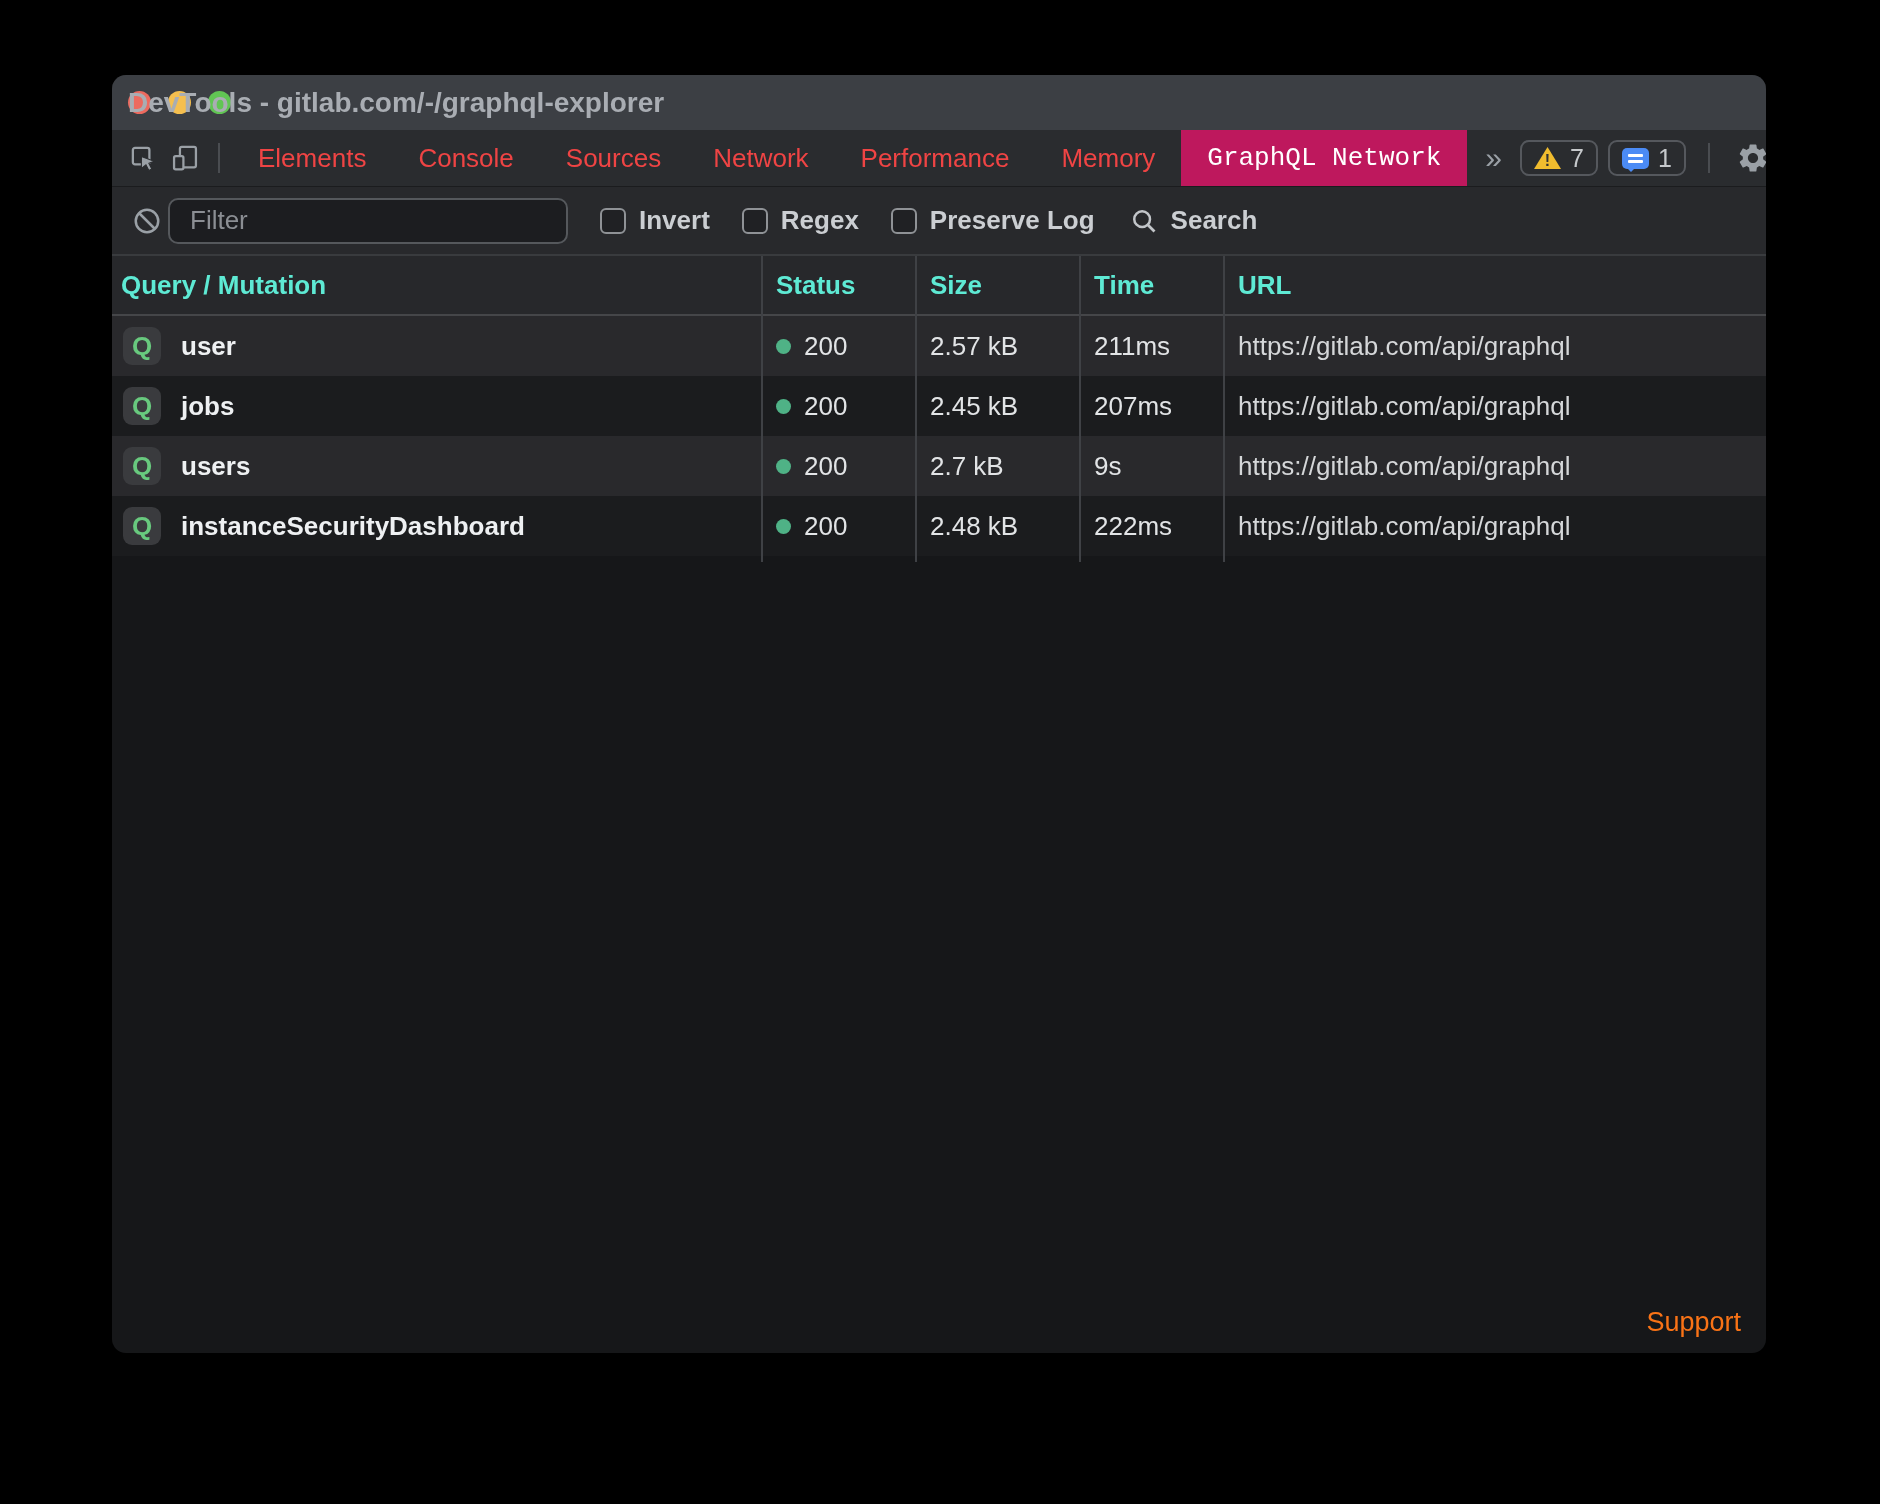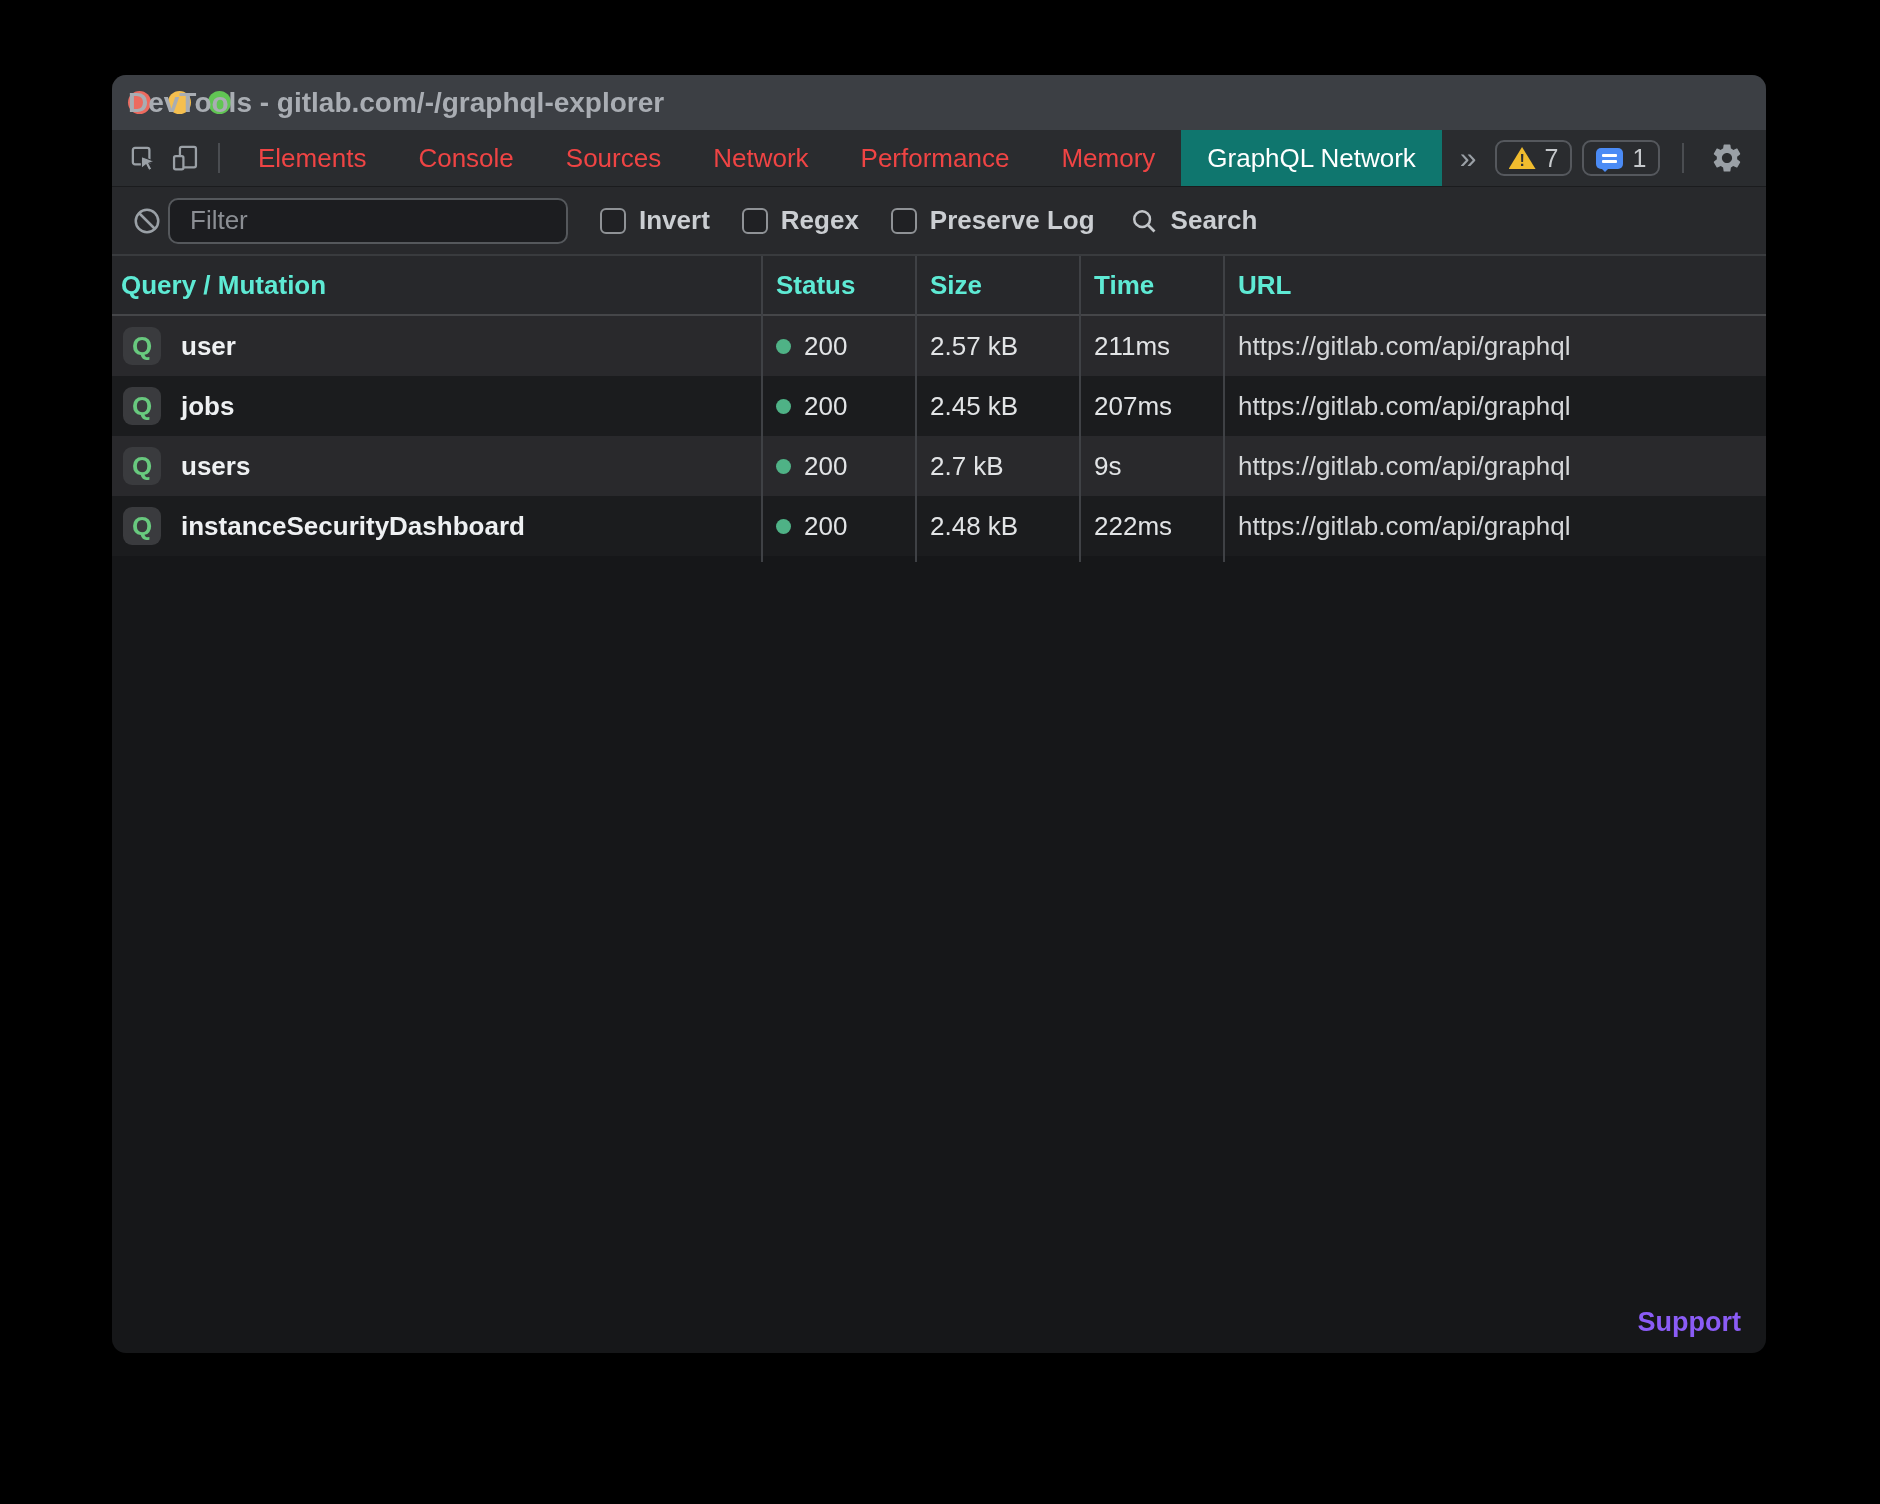--- a/index.html
+++ b/index.html
@@ -21,21 +21,21 @@
     font-size:28px; font-weight:700; color:#a9adb3; }
 
   
   .tabbar { height:56px; background:#2a2c2f; display:flex; align-items:center; padding-left:10px; }
   .toolbtn { display:inline-flex; align-items:center; justify-content:center;
     width:42px; height:42px; flex:none; cursor:pointer; }
   .vsep { width:2px; height:30px; background:#4a4d51; margin:0 12px; flex:none; }
   .tabs { display:flex; height:100%; }
   .tab { display:flex; align-items:center; padding:0 26px; font-size:26px;
     color:#ef4444; white-space:nowrap; cursor:default; }
-  .tab.active { background:#0f766e; color:#fff; font-weight:500; }
+  .tab.active { background:#be185d; color:#fff; font-weight:500;font-family:Liberation Mono, monospace; }
   .more-tabs { font-size:30px; color:#9aa0a6; padding:0 18px; cursor:pointer; }
   .toolbar-right { margin-left:auto; display:flex; align-items:center; gap:10px; padding-right:26px; }
   .badge-group { display:inline-flex; align-items:center; gap:9px; height:36px;
     padding:0 12px; border:2px solid #55585d; border-radius:9px; cursor:pointer; }
   .badge-count { font-size:25px; color:#c6c9cc; }
   .warn-tri { position:relative; width:27px; height:23px; background:var(--warning-yellow);
     clip-path:polygon(50% 2%,100% 98%,0 98%); }
   .warn-tri::after { content:"!"; position:absolute; left:0; right:0; top:5px;
     text-align:center; font-size:16px; font-weight:900; color:#2f3033; }
   .chat-bubble { position:relative; width:27px; height:21px; background:var(--message-blue); border-radius:5px; }
@@ -75,21 +75,21 @@
     color:var(--query-badge-green); font-size:26px; font-weight:700;
     display:inline-flex; align-items:center; justify-content:center; flex:none; }
   .qname { margin-left:20px; font-weight:700; color:#eef0f2; }
   .dot { width:15px; height:15px; border-radius:50%; background:var(--status-green);
     margin-right:13px; flex:none; }
   .c-url { color:#d5d7d9; }
   .vline { position:absolute; top:0; width:2px; height:306px; background:#3f4145; z-index:3; }
 
   
   .support { position:absolute; right:25px; bottom:15px; font-size:27px;
-    font-weight:700; color:#8b5cf6; cursor:pointer; }
+    font-weight:400; color:#f97316; cursor:pointer; }
 
   svg { display:block; }
 </style>
 </head>
 <body>
 
 <div class="window">
 
   <div class="titlebar">
     <div class="traffic">

